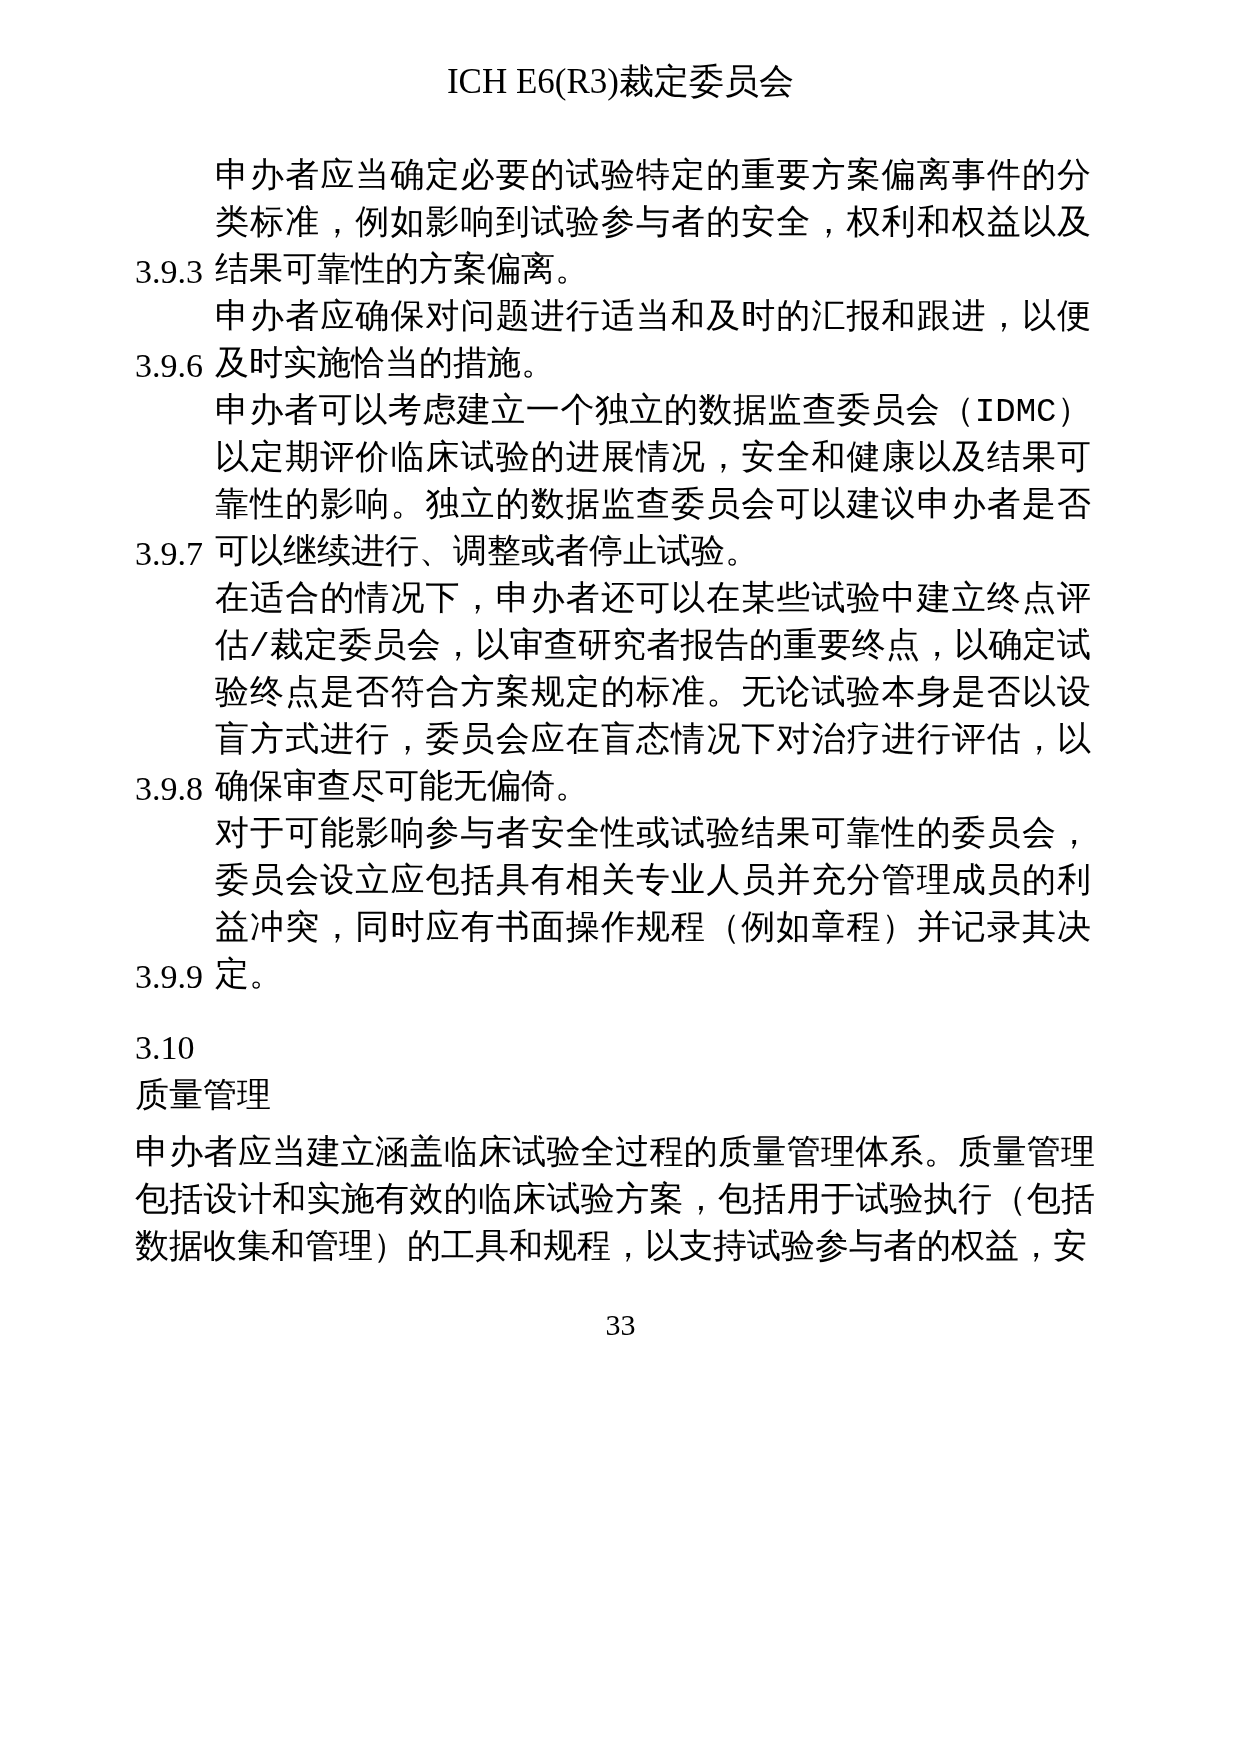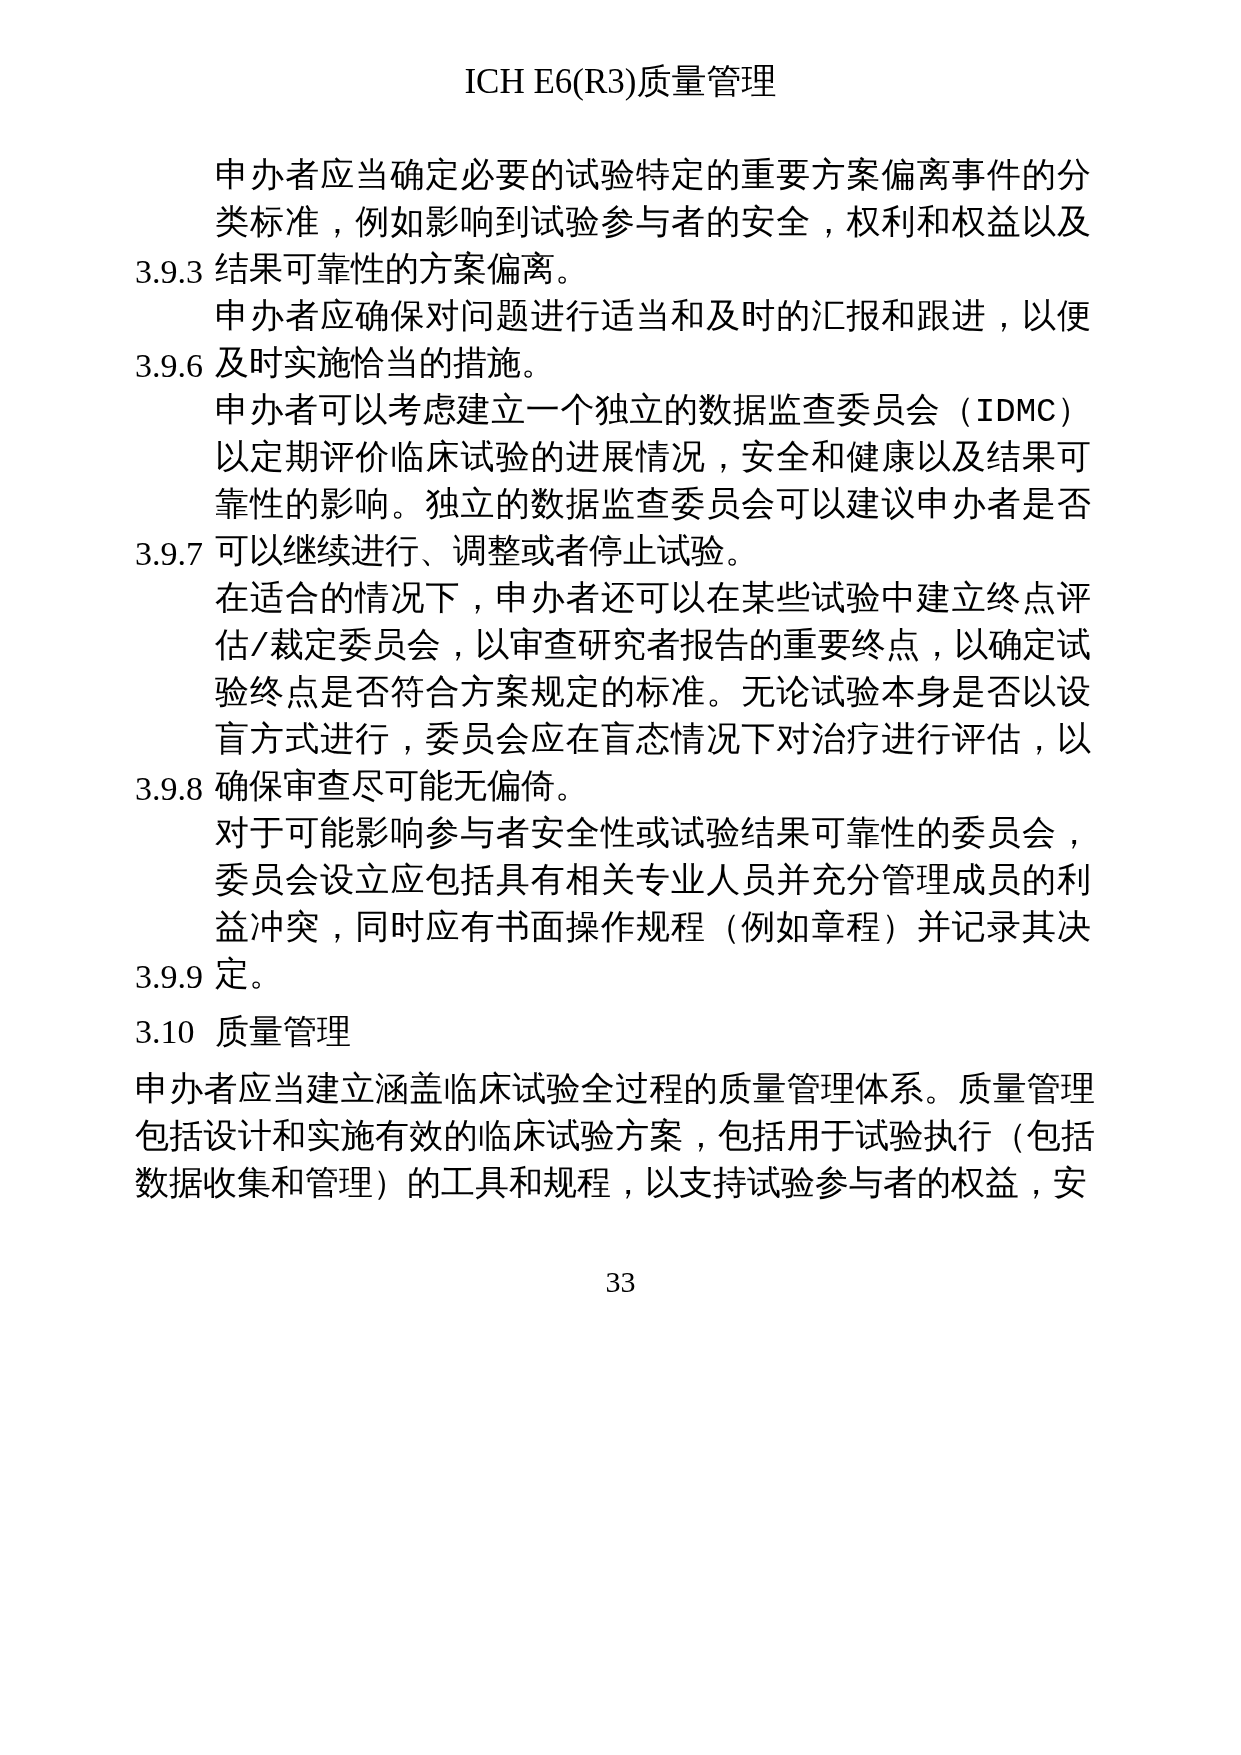--- a/index.html
+++ b/index.html
@@ -37,48 +37,49 @@
     width: 80px;
   }
   .item-text {
     width: 876px;
     text-align: justify;
     text-justify: inter-ideograph;
     font-family: Liberation Mono, monospace;
   }
   .section-heading {
     display: flex;
-    margin-top: 8px;
+    margin-top: 24px;
+    flex-direction: column;
   }
   .section-number {
     flex: none;
     width: 80px;
   }
   .section-title {
     white-space: nowrap;
   }
   .para {
     margin: 10px 0 0 0;
     width: 960px;
     text-align: justify;
     text-justify: inter-ideograph;
   }
   .page-number {
-    margin-top: 58px;
+    margin-top: 38px;
     text-align: center;
     font-size: 30px;
     line-height: 36px;
   }
 </style>
 </head>
 <body>
 
 <div class="page">
 
-  <div class="header">ICH E6(R3)质量管理</div>
+  <div class="header">ICH E6(R3)裁定委员会</div>
 
   <div class="items">
 
     <div class="item">
       <span class="item-number">3.9.3</span>
       <div class="item-text">申办者应当确定必要的试验特定的重要方案偏离事件的分类标准，例如影响到试验参与者的安全，权利和权益以及结果可靠性的方案偏离。</div>
     </div>
 
 
 

